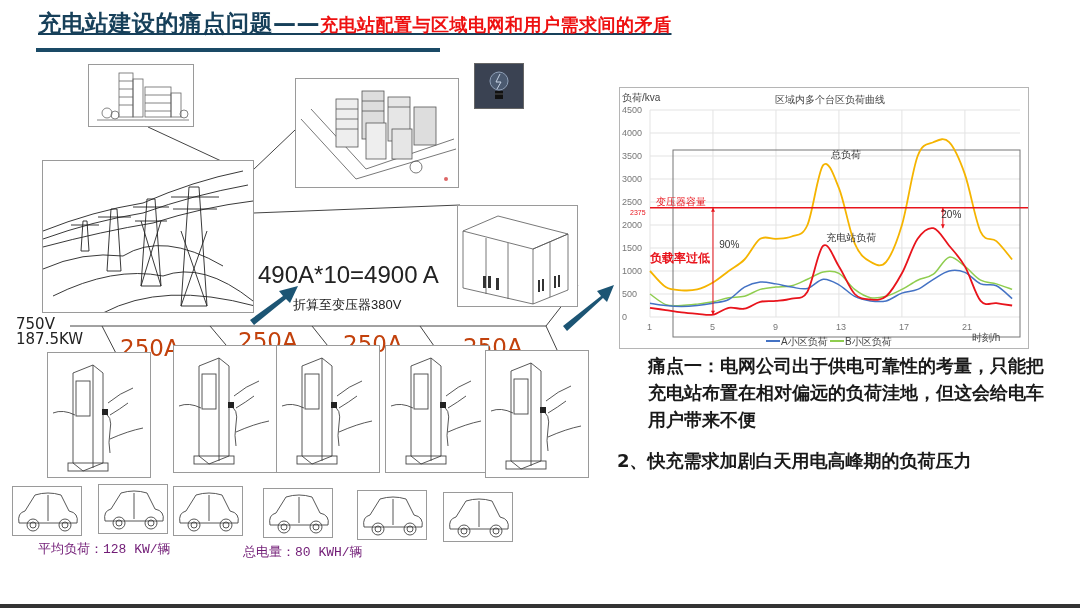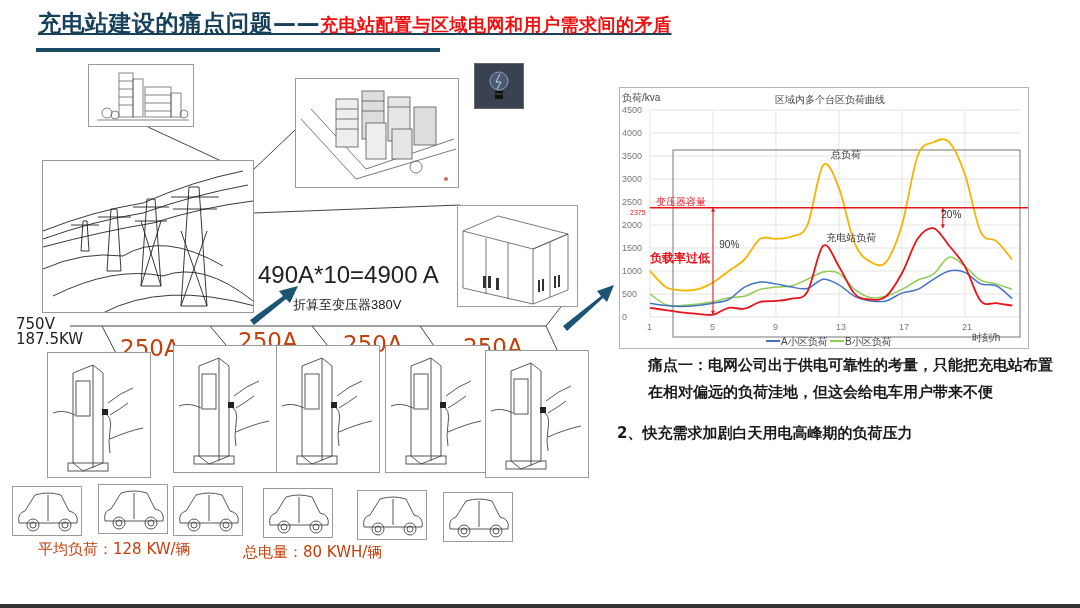--- a/index.html
+++ b/index.html
@@ -7,27 +7,27 @@
   .abs{position:absolute;}
   .title{left:38px;top:8px;font-size:23px;font-weight:bold;color:#17405a;white-space:nowrap;letter-spacing:0.5px;text-decoration:underline;}
   .title .sub{color:#ee1111;font-size:18px;}
   .title-bar{left:36px;top:48px;width:404px;height:4px;background:#1a4a66;}
   .frame{border:1px solid #9a9a9a;background:#fff;box-sizing:border-box;overflow:hidden;}
   .diagram-svg{position:absolute;left:0;top:0;}
   .big-label{font-family:"Liberation Sans","DejaVu Sans",sans-serif;color:#222;white-space:nowrap;}
   .small-label{font-size:15px;color:#222;line-height:14px;}
   .amp{font-size:23px;color:#c2410c;}
   .chart-box{left:619px;top:87px;width:410px;height:262px;border:1px solid #b5b5b5;background:#fff;box-sizing:border-box;}
-  .bullets{left:617px;top:352px;width:440px;font-size:15px;color:#1a1a1a;font-weight:bold;}
+  .bullets{left:617px;top:352px;width:440px;font-size:18px;color:#1a1a1a;font-weight:bold;}
   .bullets p{margin:0;line-height:27px;}
   .bullets .indent{padding-left:31px;}
   .bullets .lvl1{margin:14px 0 10px 0;}
   .bottom-bar{left:0;top:604px;width:1080px;height:4px;background:#333;}
   .bulb{left:474px;top:63px;width:50px;height:46px;background:#3a4252;border:1px solid #666;box-sizing:border-box;}
-  .caption{font-size:15px;color:#c2410c;white-space:nowrap;}
+  .caption{font-size:13px;color:#701a75;white-space:nowrap;font-family:Liberation Mono, monospace;}
 </style>
 </head>
 <body>
 
 <div class="abs title">
   <span>充电站建设的痛点问题——</span><span class="sub">充电站配置与区域电网和用户需求间的矛盾</span>
 </div>
 <div class="abs title-bar"></div>
 
 <svg class="diagram-svg" width="1080" height="608">

